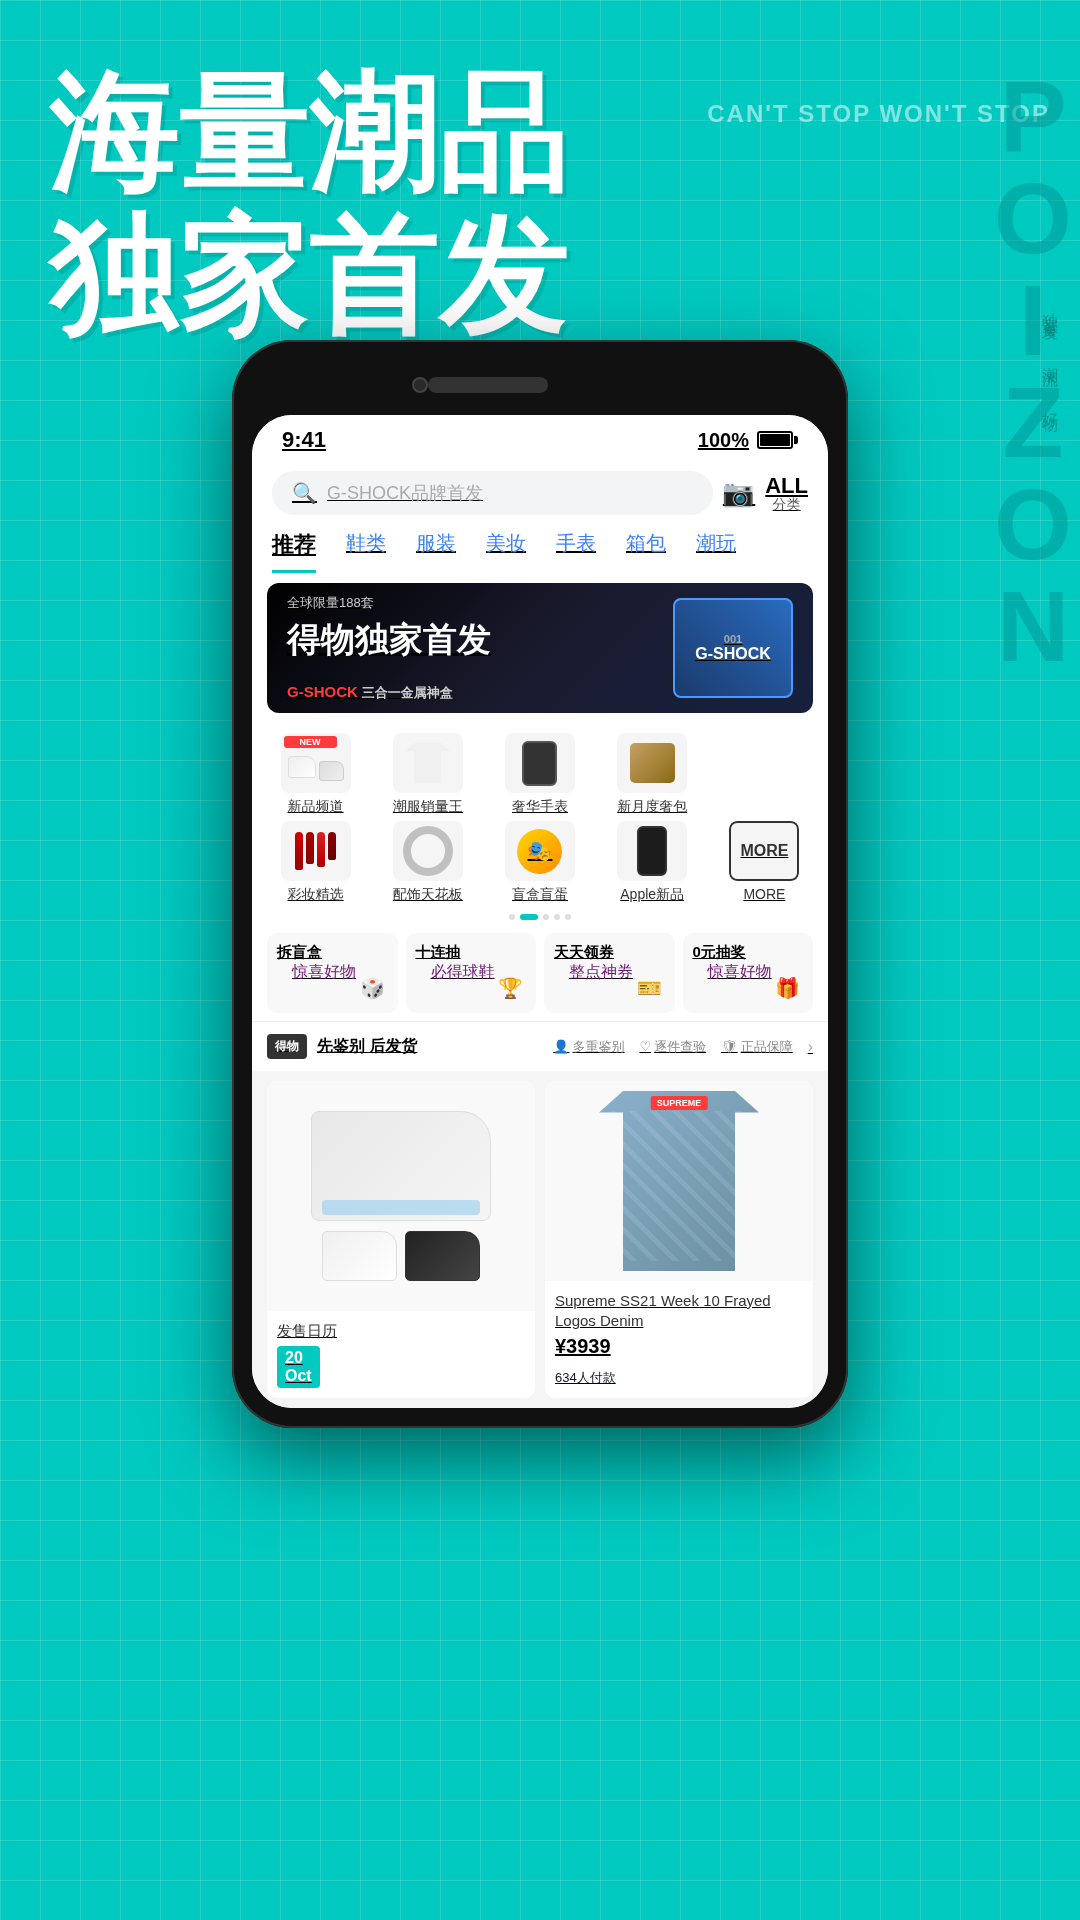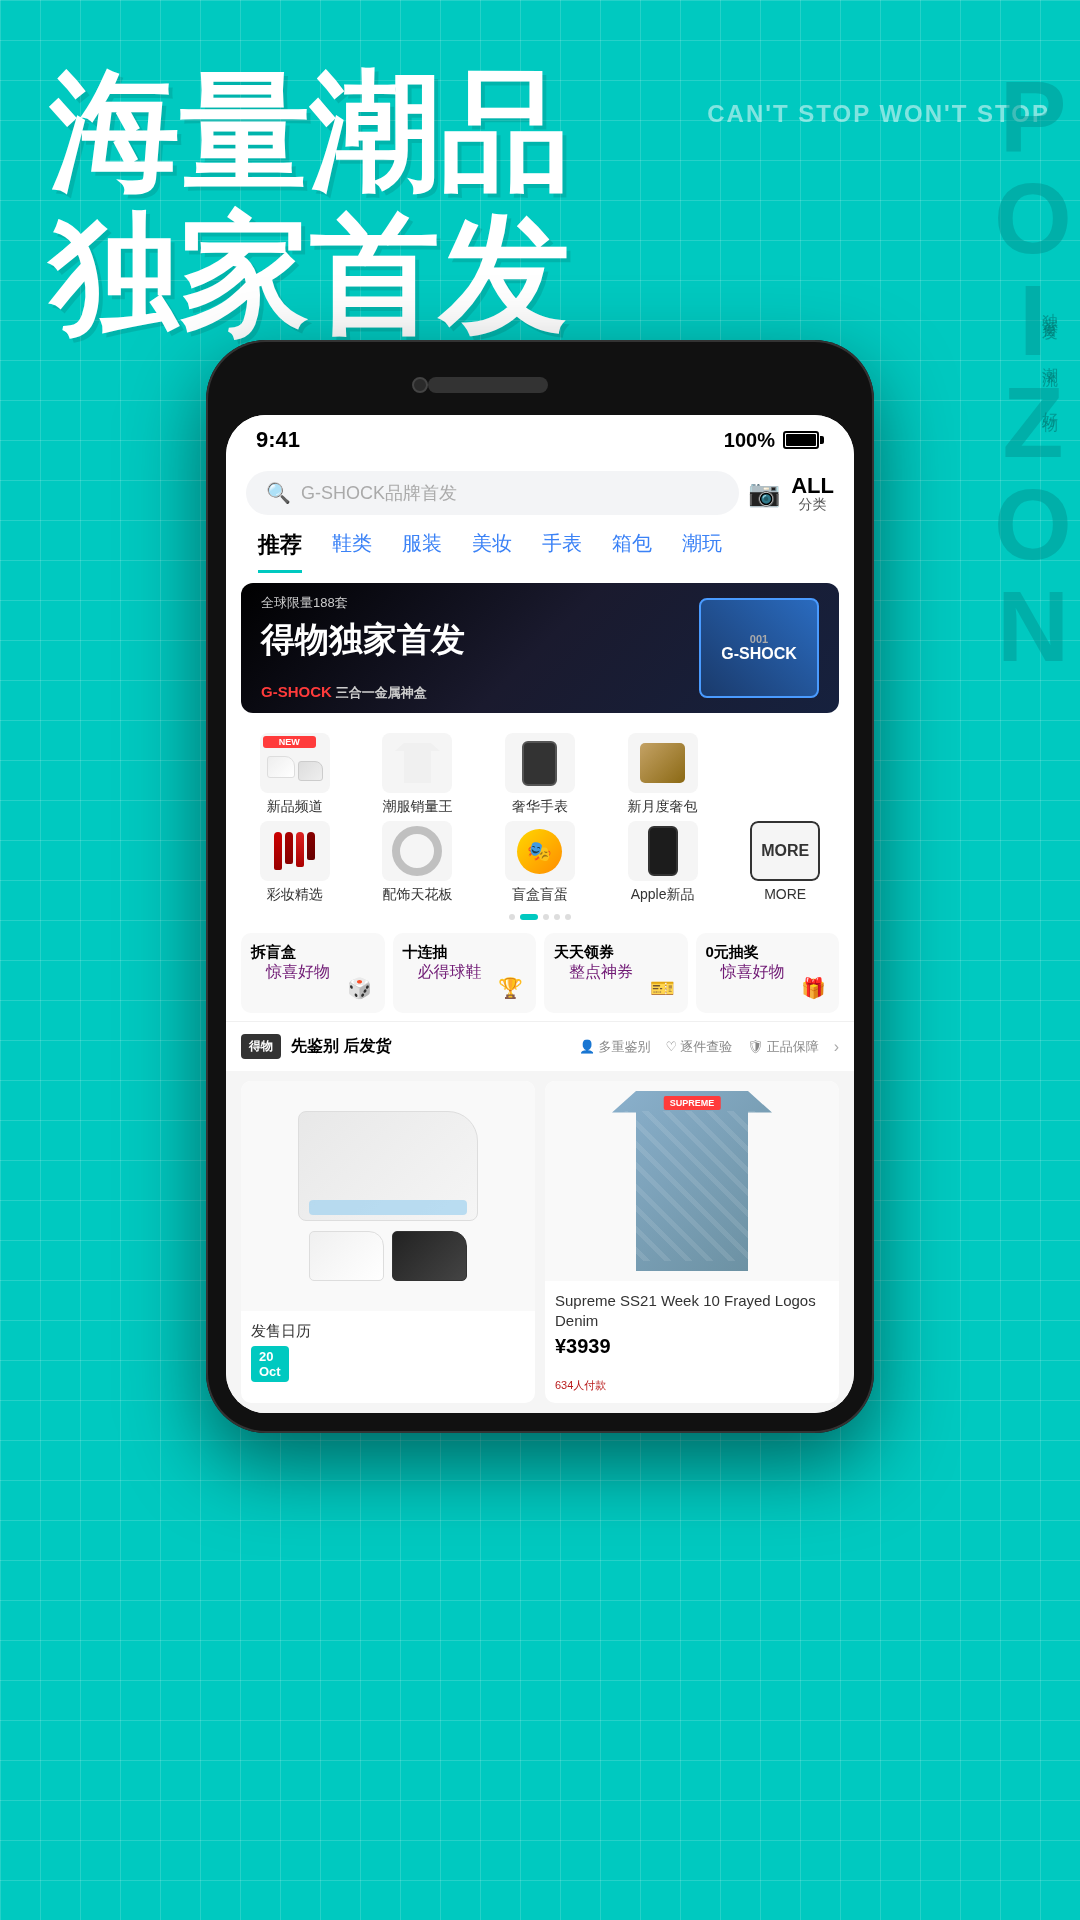--- a/index.html
+++ b/index.html
@@ -74,22 +74,23 @@
       line-height: 1.1;
       text-shadow: 4px 4px 0px rgba(0,0,0,0.1);
     }
 
     
     .phone-container {
       position: absolute;
       top: 340px;
       left: 50%;
       transform: translateX(-50%);
-      width: 668px;
+      width: 616px;
       z-index: 5;
+      text-decoration: underline;
     }
 
     .phone-outer {
       background: #111;
       border-radius: 60px;
       padding: 20px;
       box-shadow: 0 30px 80px rgba(0,0,0,0.5), inset 0 0 0 2px #333;
       position: relative;
     }
 
@@ -237,21 +238,20 @@
     }
 
     
     .cat-nav {
       display: flex;
       padding: 5px 20px 0;
       gap: 30px;
       overflow: hidden;
       border-bottom: none;
       background: white;
-      margin-left: 12px;
     }
 
     .cat-item {
       font-size: 20px;
       color: #3b82f6;
       padding-bottom: 10px;
       cursor: pointer;
       white-space: nowrap;
     }
 
@@ -542,23 +542,23 @@
       margin-bottom: 5px;
     }
 
     .product-price {
       font-size: 20px;
       font-weight: 700;
       color: #000;
     }
 
     .product-sold {
-      font-size: 11px;
-      color: #b91c1c;
-      margin-top: 20px;
+      font-size: 13px;
+      color: #0f172a;
+      margin-top: 11px;
     }
 
     .watch-shape {
       display: inline-block;
       width: 35px;
       height: 45px;
       background: #333;
       border-radius: 6px;
       border: 2px solid #555;
     }
@@ -829,21 +829,21 @@
               <div style="position:absolute;bottom:5px;left:10px;right:10px;height:15px;background:rgba(160,210,240,0.7);border-radius:4px;"></div>
             </div>
             <div style="display:flex;gap:8px;padding:0 10px;">
               <div style="width:75px;height:50px;background:linear-gradient(135deg,#f0f0f0,#fff);border-radius:5px 15px 5px 5px;border:1px solid #ddd;"></div>
               <div style="width:75px;height:50px;background:linear-gradient(135deg,#222,#444);border-radius:5px 15px 5px 5px;border:1px solid #333;"></div>
             </div>
           </div>
           <div class="product-info">
             <div class="product-name">发售日历</div>
             <div style="display:flex;align-items:center;gap:5px;margin-top:5px;">
-              <div style="background:#00C9C0;color:white;font-size:13px;font-weight:700;padding:3px 8px;border-radius:4px;">20<br>Oct</div>
+              <div style="background:#00C9C0;color:white;font-size:16px;font-weight:700;padding:3px 8px;border-radius:4px;">20<br>Oct</div>
             </div>
           </div>
         </div>
 
         <div class="product-card">
           <div class="product-img-area" style="height:200px;">
             <div style="width:160px;height:180px;background:linear-gradient(135deg,#8ab0cc,#6a8fa0);border-radius:8px;position:relative;clip-path:polygon(15% 0%,85% 0%,100% 12%,85% 12%,85% 100%,15% 100%,15% 12%,0% 12%);">
               <div style="position:absolute;top:20px;left:10px;right:10px;bottom:10px;background:repeating-linear-gradient(45deg,rgba(255,255,255,0.1),rgba(255,255,255,0.1) 5px,transparent 5px,transparent 15px);border-radius:5px;"></div>
               <div style="position:absolute;top:5px;left:50%;transform:translateX(-50%);background:#FF3B3B;color:white;font-size:9px;font-weight:900;padding:2px 6px;border-radius:2px;">SUPREME</div>
             </div>

